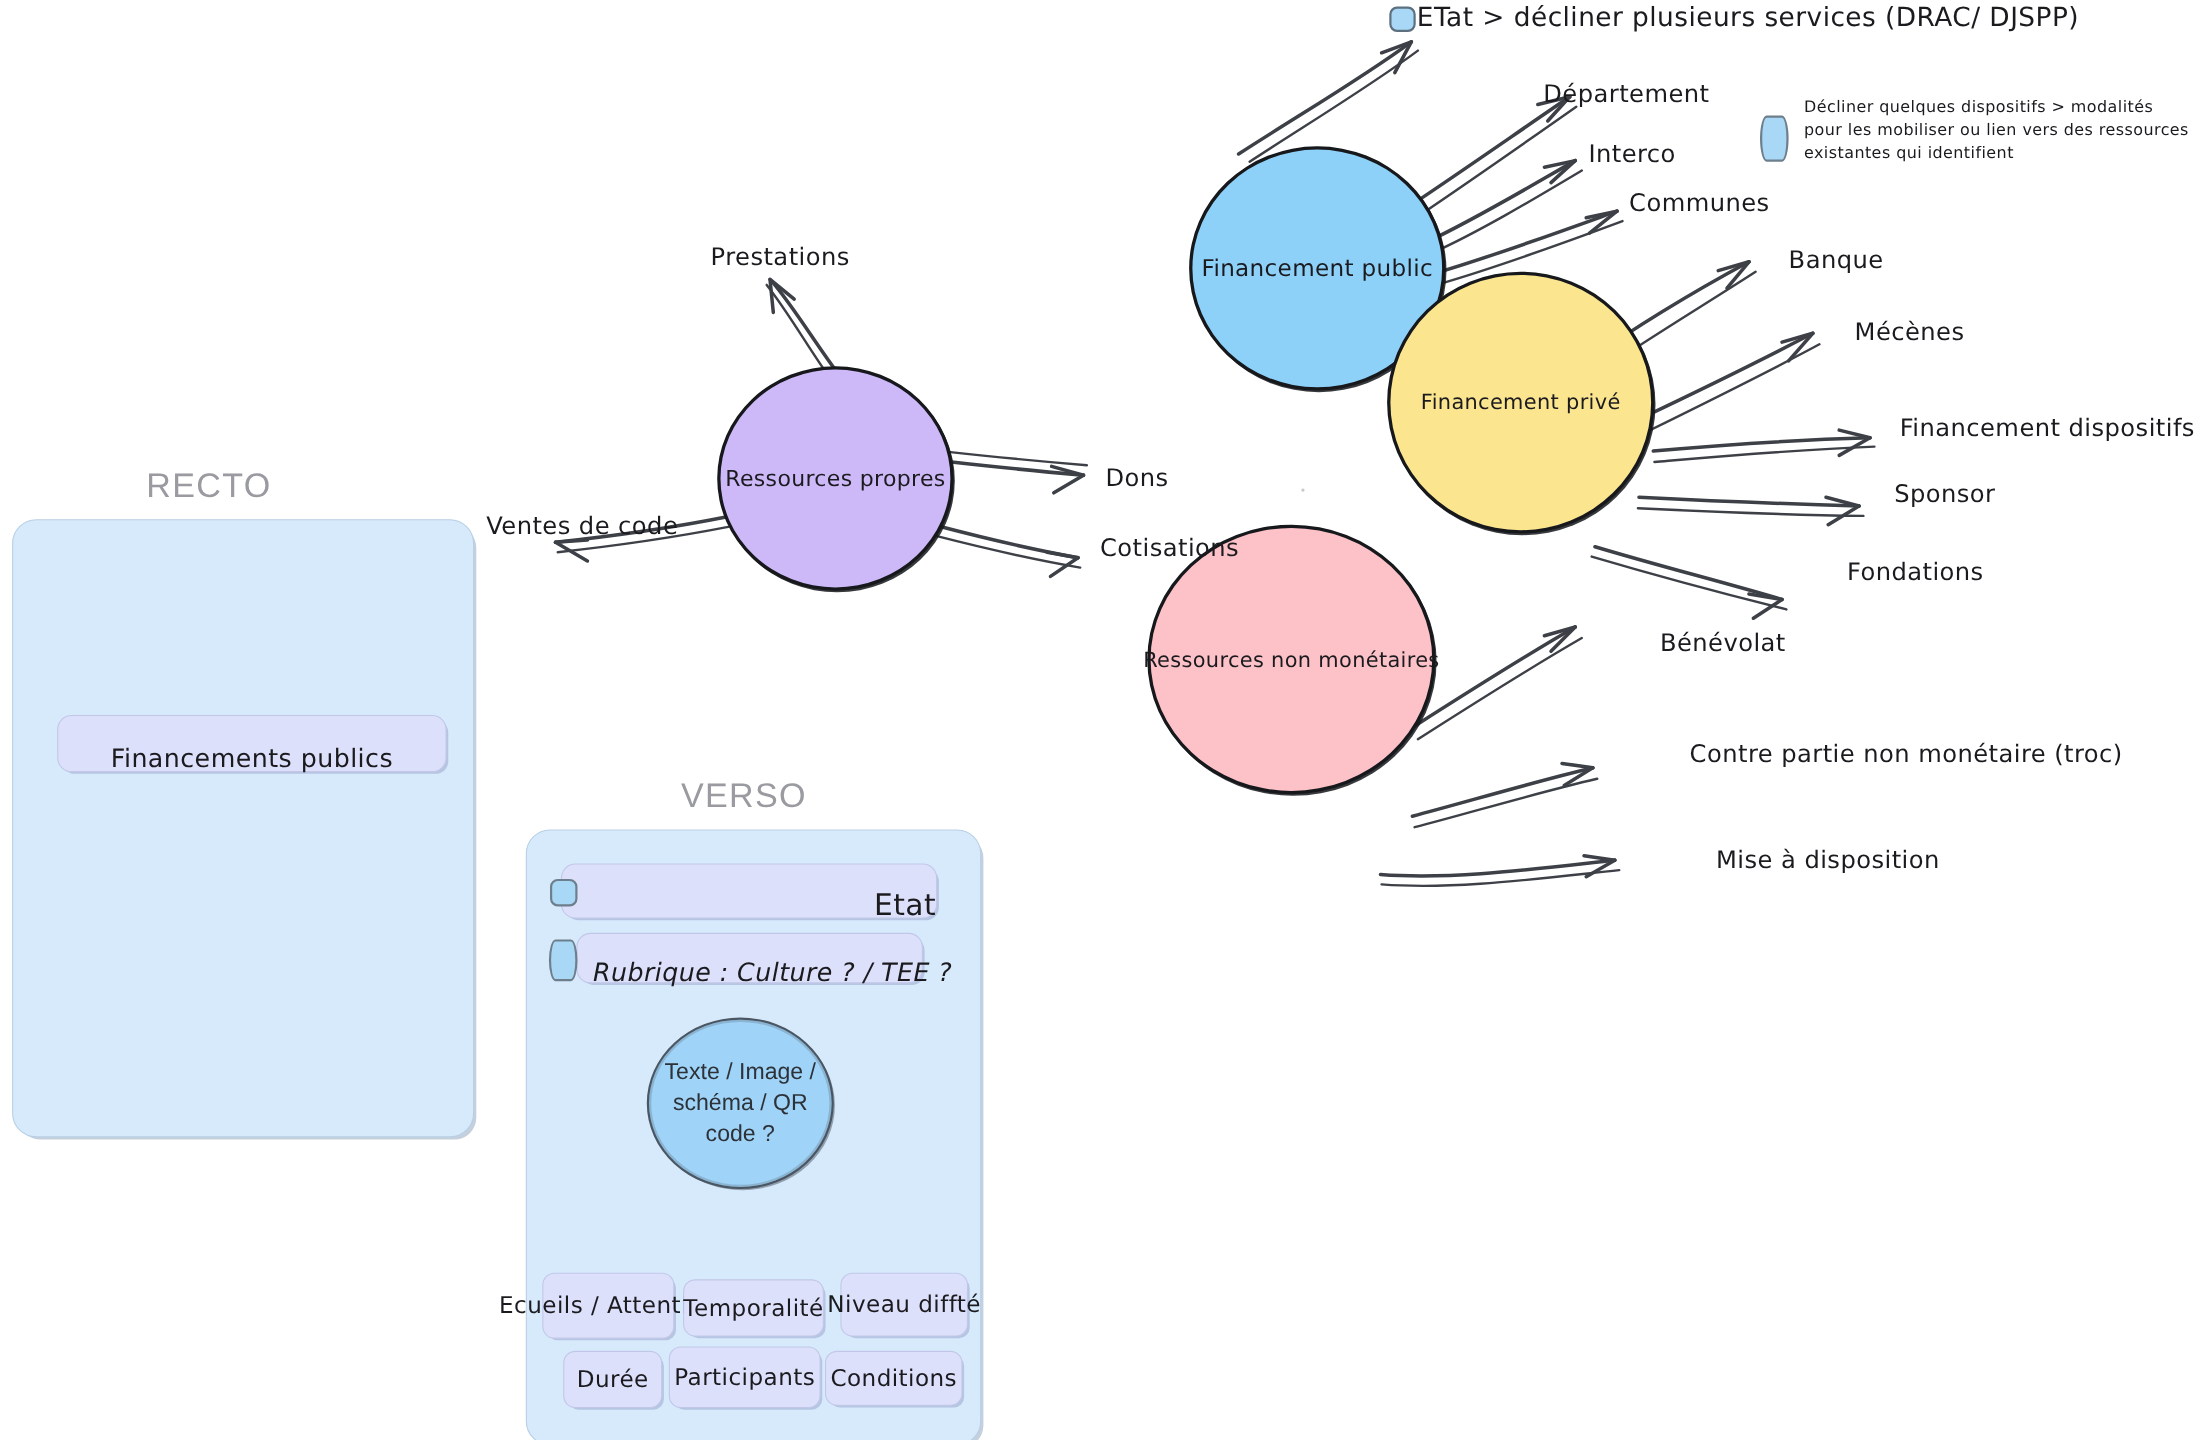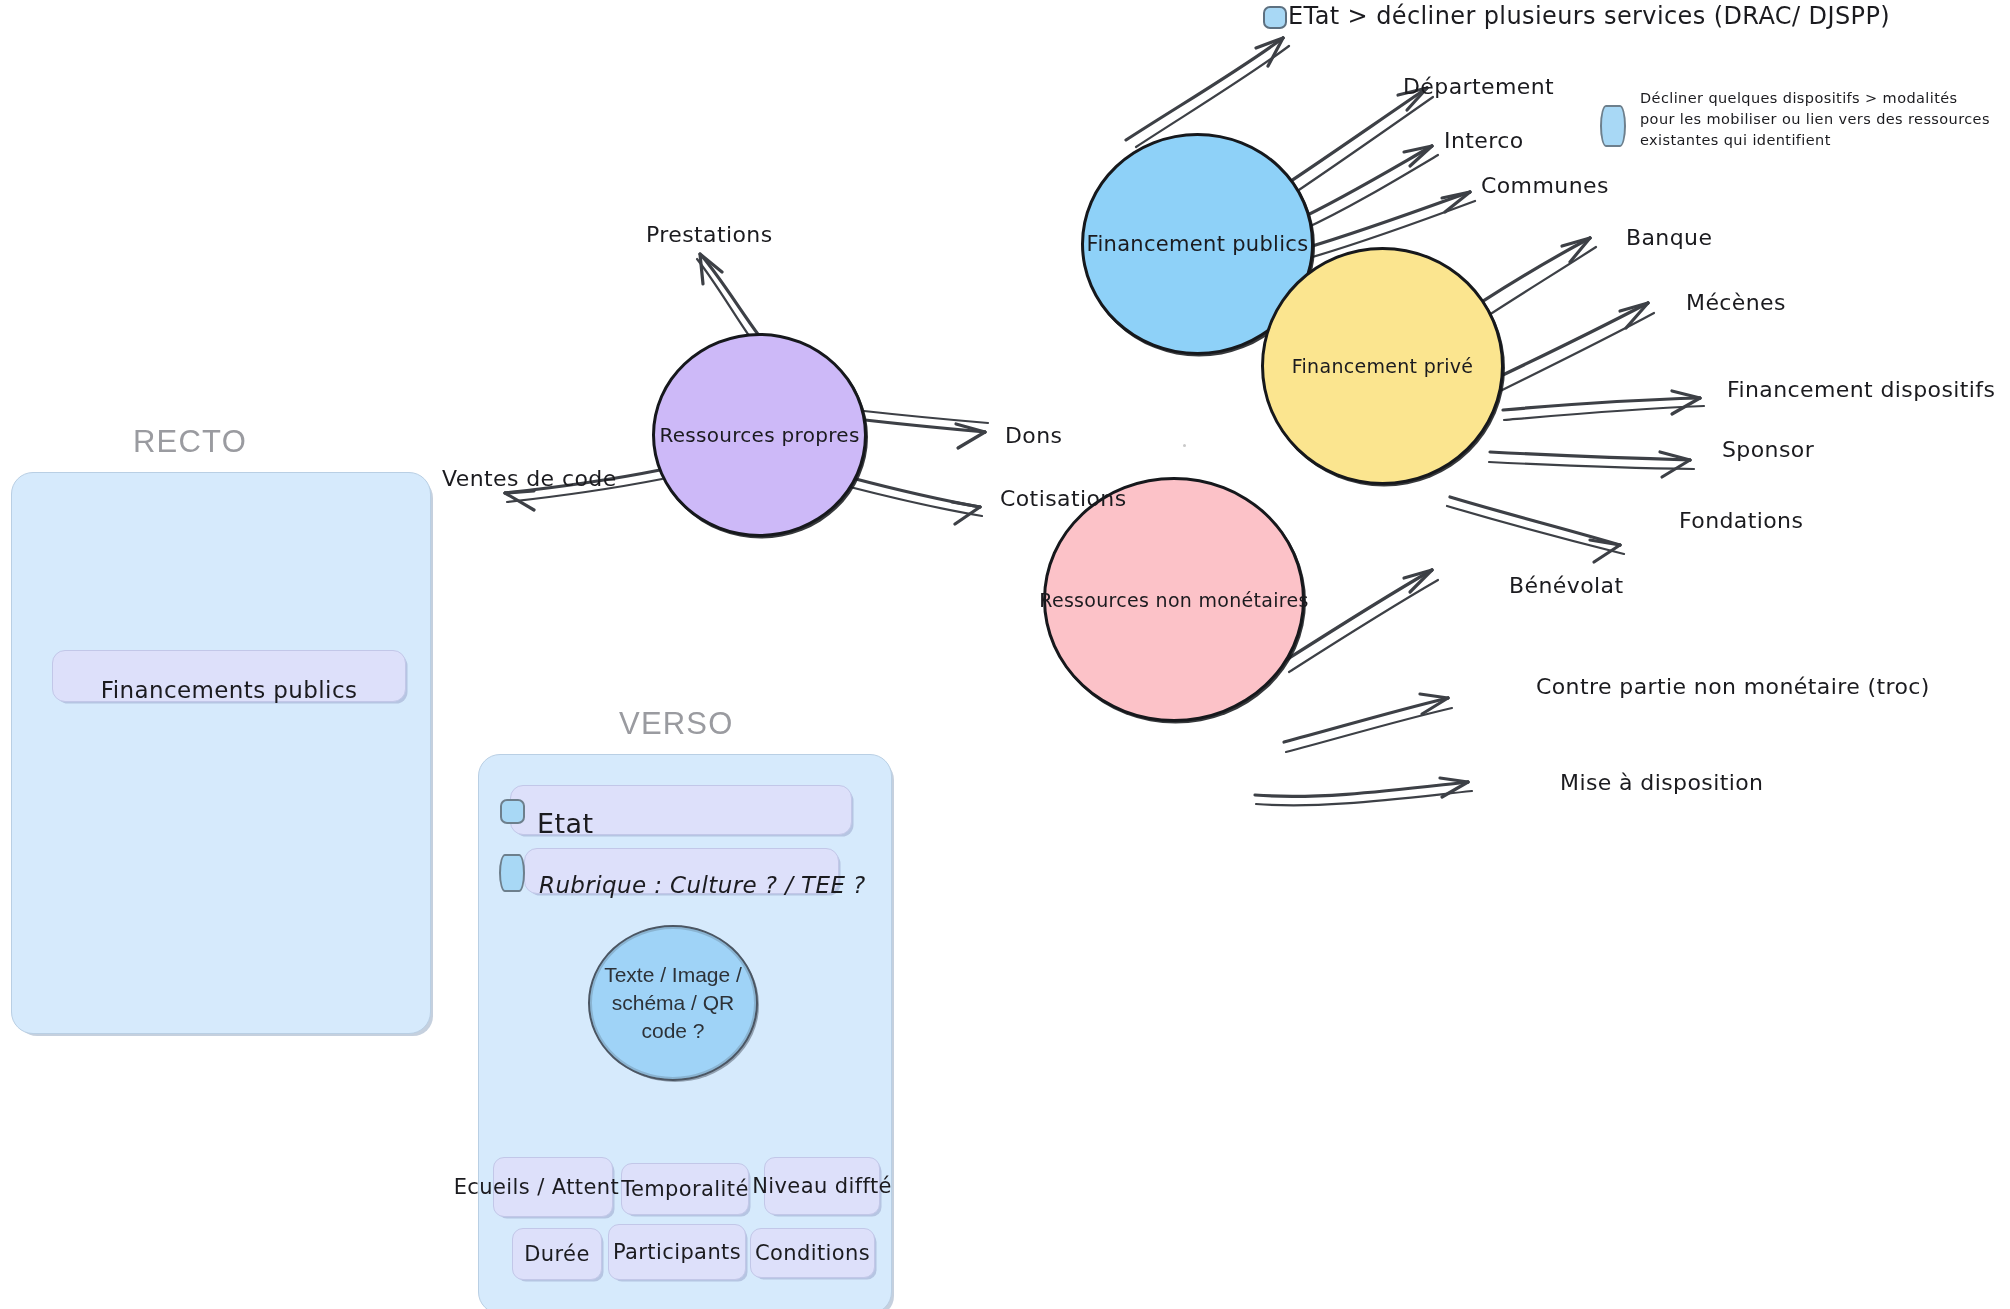--- a/index.html
+++ b/index.html
@@ -71,21 +71,21 @@
     border-radius:13px;
     box-shadow:3px 3px 0 -1.5px rgba(150,160,200,.5);
     box-sizing:border-box;
     display:flex;align-items:center;
   }
   .field span{font-size:23px;color:#1b1b1f;padding-left:20px;margin-top:27px;}
 
   #field-recto{left:52px;top:650px;width:354px;height:52px;justify-content:center;}
   #field-recto span{padding-left:0;font-size:23px;}
 
-  #field-etat{left:510px;top:785px;width:342px;height:50px;}
+  #field-etat{left:510px;top:785px;width:342px;height:50px;justify-content:flex-end;}
   #field-etat span{font-size:27px;padding-left:26px;}
   #field-rubrique{left:524px;top:848px;width:315px;height:46px;}
   #field-rubrique span{font-size:23px;padding-left:14px;font-style:italic;}
 
   .icon-hex{
     position:absolute;width:21px;height:21px;
     background:#a8d8f5;border:2px solid #6d7f8c;border-radius:7px;
   }
   .icon-diamond{
     position:absolute;width:22px;height:34px;
@@ -240,21 +240,21 @@
     </g>
     <g>
       <path class="ln" d="M660,470 C620,478 570,486 505,493"></path>
       <path class="ln2" d="M662,479 C621,487 571,495 507,502"></path>
       <path class="ln" d="M505,493 L534,491"></path>
       <path class="ln" d="M505,493 L534,510"></path>
     </g>
   </svg>
 
   <div class="node" id="node-public">
-    <span class="hand">Financement publics</span>
+    <span class="hand">Financement public</span>
   </div>
   <div class="node" id="node-prive">
     <span class="hand">Financement privé</span>
   </div>
   <div class="node" id="node-nonmon">
     <span class="hand">Ressources non monétaires</span>
   </div>
   <div class="node" id="node-propres">
     <span class="hand">Ressources propres</span>
   </div>

